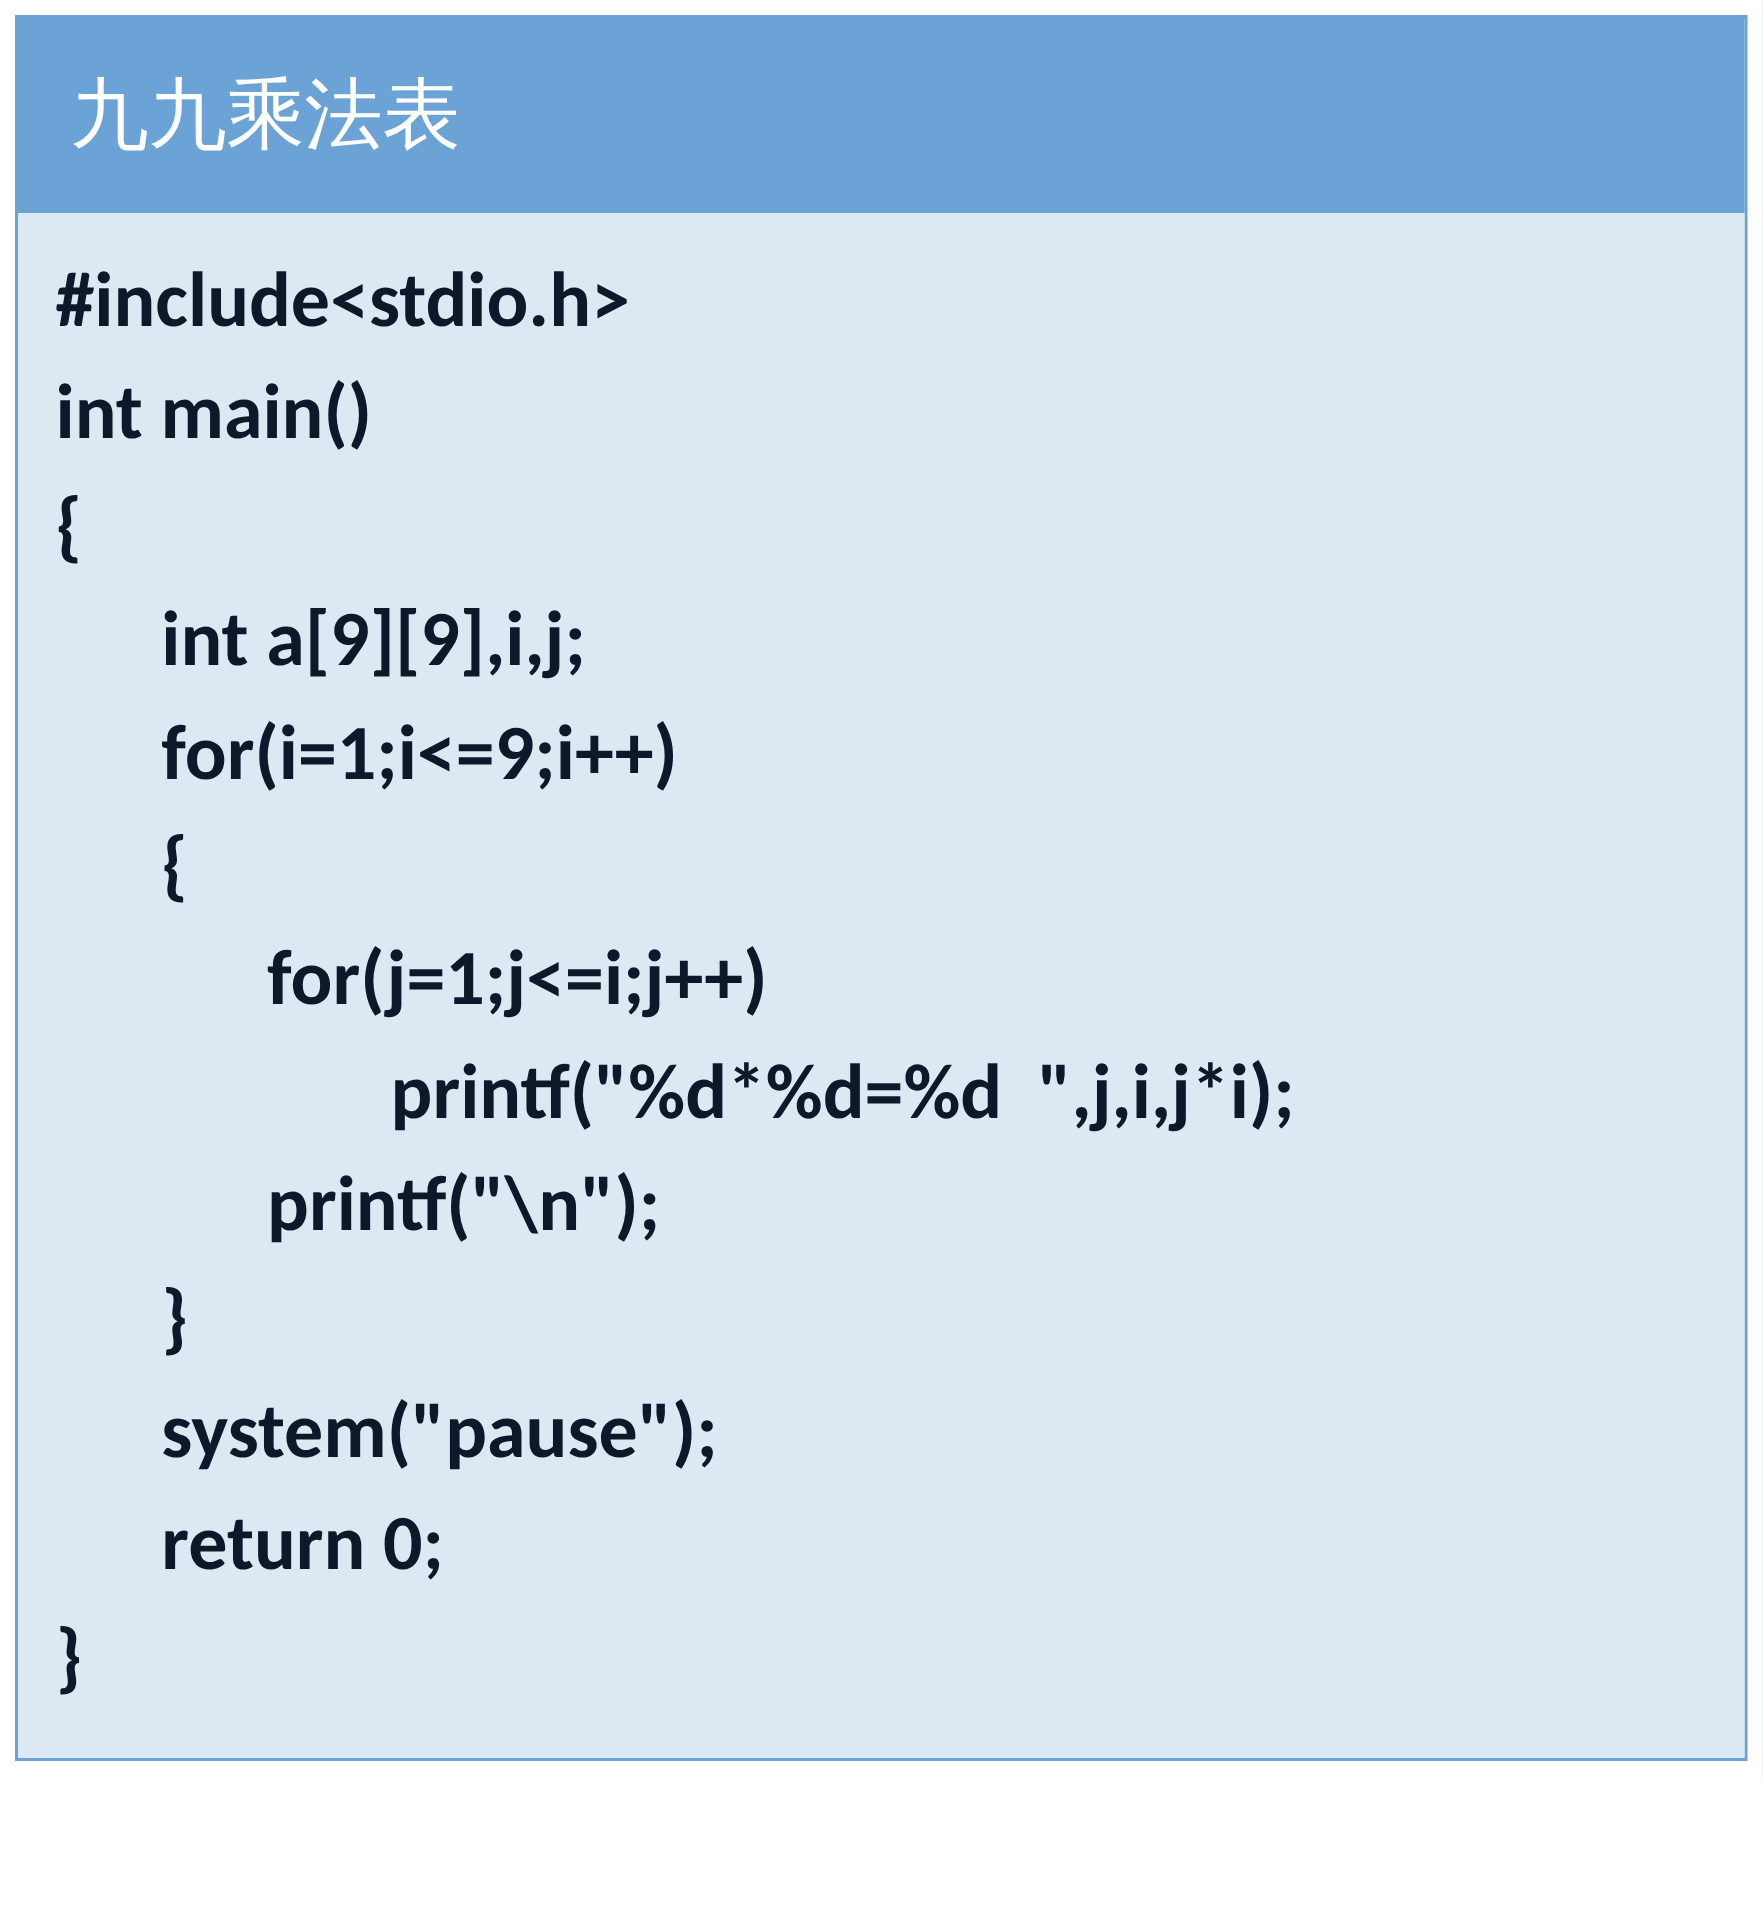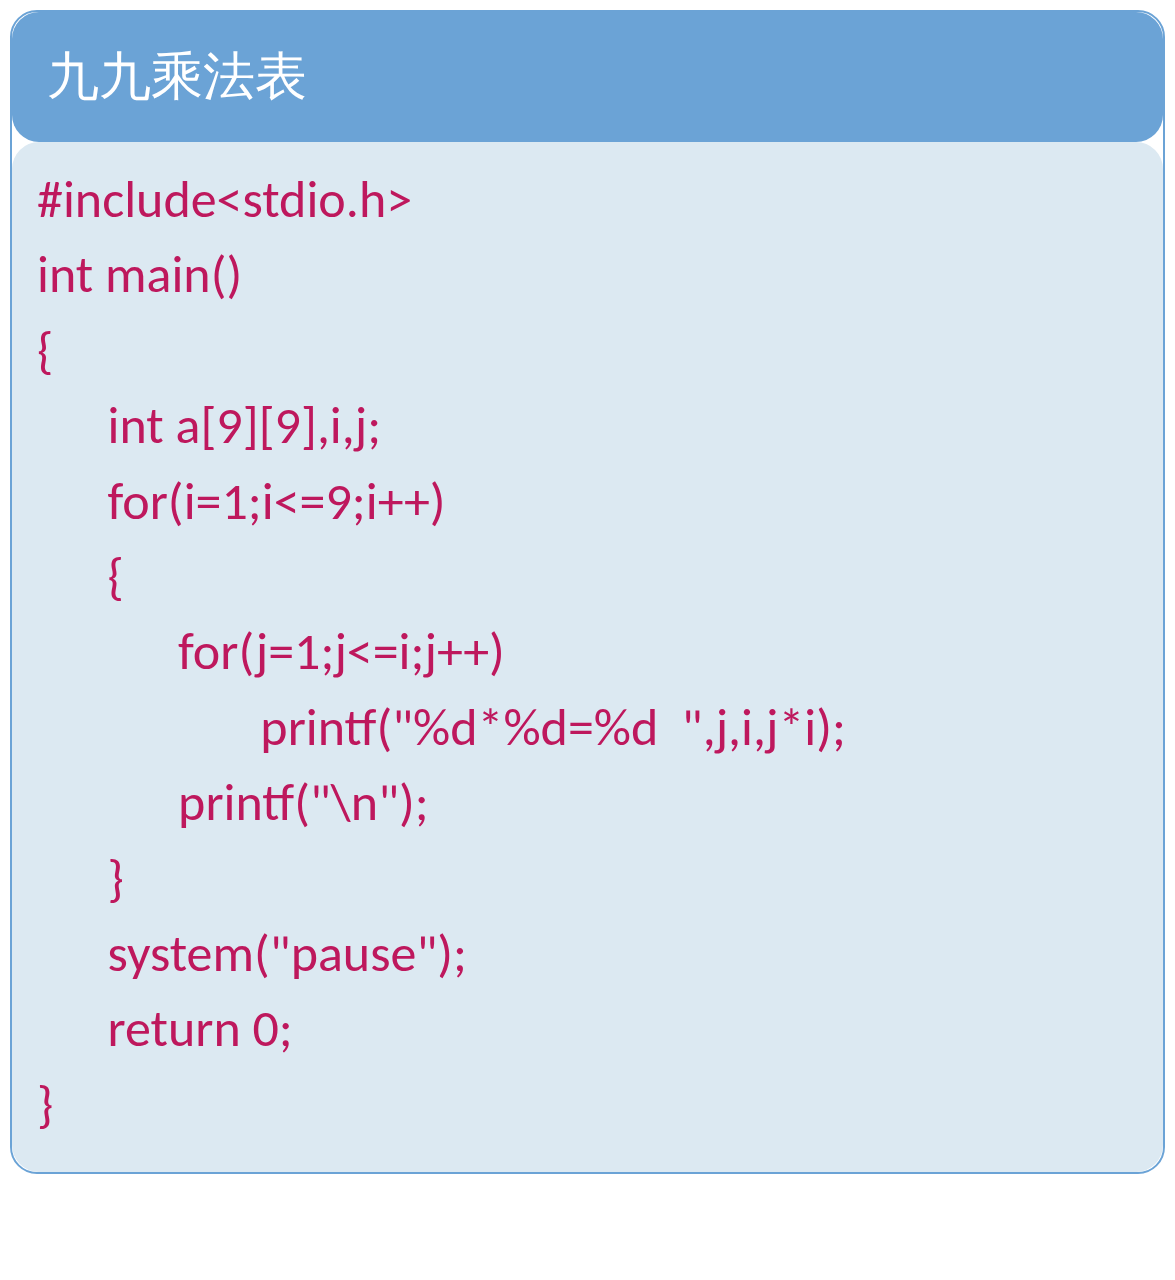--- a/index.html
+++ b/index.html
@@ -1,19 +1,18 @@
 <!DOCTYPE html>
 <html><head>
   <meta charset="utf-8">
   <style>
     * {
       margin: 0;
       padding: 0;
       box-sizing: border-box;
-      border-radius: 27px;
     }
     body {
       background: #ffffff;
       padding: 10px;
       font-family: "Microsoft YaHei", "SimHei", sans-serif;
     }
     .container {
       width: 1155px;
       border: 2px solid #6ba3d6;
     }
@@ -21,24 +20,24 @@
       background: #6ba3d6;
       color: #ffffff;
       padding: 30px 35px;
       font-size: 52px;
       font-weight: normal;
       font-family: "KaiTi", "STKaiti", "SimSun", serif;
     }
     .code-area {
       background: #dce9f2;
       padding: 20px 25px 30px 25px;
-      color: #be185d;
+      color: #0f172a;
       font-family: Calibri, Arial, sans-serif;
       font-size: 52px;
-      font-weight: normal;
+      font-weight: bold;
       line-height: 1.45;
       white-space: pre;
     }
   </style>
 </head>
 <body>
 
 <div class="container">
   <div class="header">九九乘法表</div>
   <div class="code-area"><span>#include&lt;stdio.h&gt;</span>

